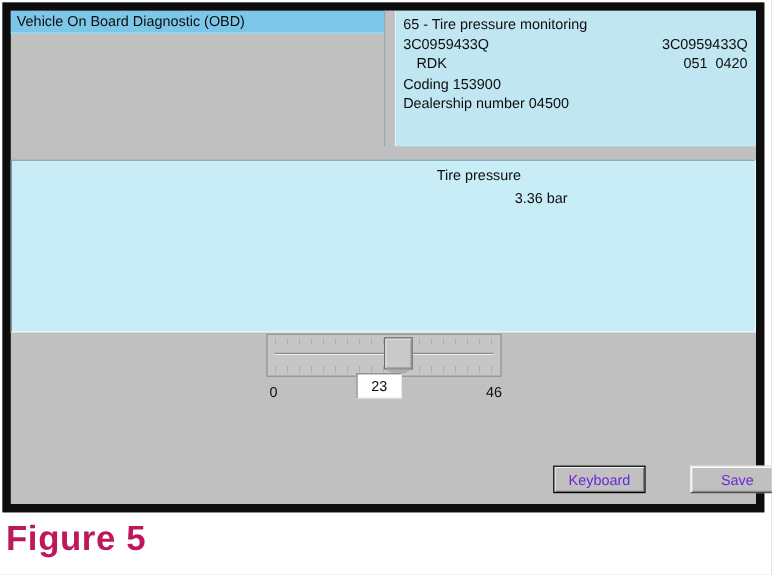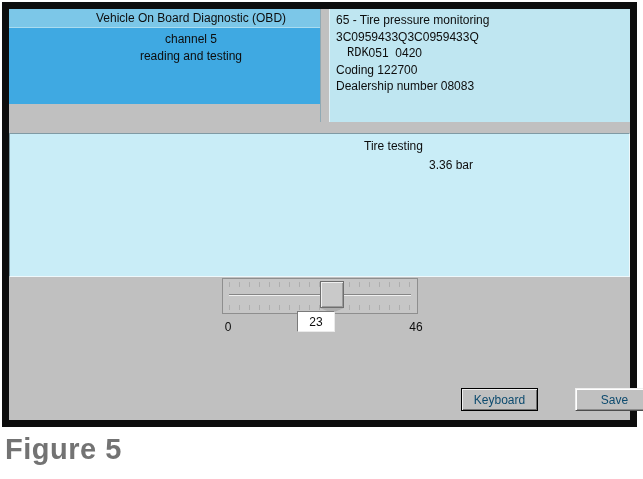--- a/index.html
+++ b/index.html
@@ -7,42 +7,42 @@
     width:643px;height:479px;position:relative;background:#ffffff;
     font-family:"Liberation Sans", sans-serif;color:#0d0d0d;overflow:hidden;
     -webkit-font-smoothing:antialiased;
   }
   .frame{
     position:absolute;left:2px;top:2px;width:621px;height:411px;
     border:7px solid #0d0d0d;background:#c0c0c0;
   }
   .frame *{box-sizing:border-box;}
   
-  .hdr-left{position:absolute;left:0;top:0;width:359px;height:113px;font-size:12px;text-align:center;}
+  .hdr-left{position:absolute;left:0;top:0;width:359px;height:113px;font-size:12px;}
   .hdr-row{
     height:19px;background:#7cc7e8;padding:2px 0 0 5px;
     border-bottom:1px solid #aadcf0;white-space:nowrap;overflow:hidden;
   }
   .hdr-row.second{height:18px;}
   .hdr-selected{
     height:76px;background:#3fa9e2;padding:3px 0 0 5px;line-height:17px;
   }
   
   .hdr-divider{
     position:absolute;left:311px;top:0;width:10px;height:113px;background:#c0c0c0;
     border-left:1px solid #8fa9b4;border-right:1px solid #e2f1f7;
   }
   
   .hdr-right{
     position:absolute;left:321px;top:0;width:300px;height:113px;background:#bfe6f1;
     padding:3px 7px 0 6px;font-size:12px;line-height:16.5px;
   }
   .ri-row{white-space:nowrap;overflow:hidden;}
-  .split{display:flex;justify-content:flex-start;}
-  .indent{padding-left:11px;font-family:Liberation Mono, monospace;}
+  .split{display:flex;justify-content:space-between;}
+  .indent{padding-left:11px;}
   .pre{white-space:pre;}
   
   .main-area{
     position:absolute;left:0;top:124px;width:621px;height:144px;background:#c9edf7;
     border:1px solid;border-color:#7f9aa4 #eef8fb #eef8fb #7f9aa4;font-size:12px;
   }
   .tp-label{position:absolute;left:354px;top:5px;}
   .tp-value{position:absolute;left:419px;top:24px;}
   
   .slider-box{
@@ -63,79 +63,75 @@
     position:absolute;left:97px;top:2px;width:24px;height:27px;background:#c9c9c9;
     border:1px solid #6e6e6e;
     box-shadow:inset 1px 1px 0 #efefef, inset -1px -1px 0 #9a9a9a;
   }
   .thumb-point{
     position:absolute;left:97px;top:29px;width:0;height:0;
     border-left:12px solid transparent;border-right:12px solid transparent;
     border-top:5px solid #aeaeae;
   }
   .min-label{position:absolute;left:210px;top:311px;width:18px;text-align:center;font-size:12px;}
-  .max-label{position:absolute;left:396px;top:311px;width:22px;text-align:center;font-size:12px;}
+  .max-label{position:absolute;left:396px;top:311px;width:22px;font-size:12px;}
   .value-box{
     position:absolute;left:288px;top:302px;width:38px;height:21px;background:#ffffff;
     border:1px solid;border-color:#7a7a7a #eaeaea #eaeaea #7a7a7a;
     text-align:center;font-family:"Liberation Sans", sans-serif;font-size:12px;color:#0d0d0d;
     padding:0;outline:none;
   }
   
   .btn{
     position:absolute;height:23px;background:#c0c0c0;font-family:"Liberation Sans", sans-serif;
-    font-size:12px;color:#0c4a6e;padding:0;cursor:default;
+    font-size:12px;color:#6d28d9;padding:0;cursor:default;
   }
   .btn-keyboard{
     left:452px;top:379px;width:77px;border:1px solid #000000;
     box-shadow:inset 1px 1px 0 #efefef, inset -1px -1px 0 #6f6f6f;
   }
   .btn-save{
     left:541px;top:379px;width:79px;border:1px solid;
     border-color:#efefef #4c4c4c #4c4c4c #efefef;
     box-shadow:inset 1px 1px 0 #ffffff, inset -1px -1px 0 #8c8c8c;
     margin-left:25px;
   }
   
   .caption{
-    position:absolute;left:5px;top:433px;font-size:29px;font-weight:bold;color:#737373;
+    position:absolute;left:5px;top:433px;font-size:29px;font-weight:bold;color:#be185d;
     letter-spacing:0.5px;
   }
 </style>
 </head>
 <body>
 
 <div class="frame">
 
   <div class="hdr-left">
     <div class="hdr-row">Vehicle On Board Diagnostic (OBD)</div>
-    <div class="hdr-selected">
-      <div>channel 5</div>
-      <div>reading and testing</div>
-    </div>
   </div>
 
   <div class="hdr-divider"></div>
 
   <div class="hdr-right">
     <div class="ri-row">65 - Tire pressure monitoring</div>
     <div class="ri-row split">
       <span>3C0959433Q</span>
       <span>3C0959433Q</span>
     </div>
     <div class="ri-row split">
       <span class="indent">RDK</span>
       <span class="pre">051  0420</span>
     </div>
-    <div class="ri-row">Coding 122700</div>
-    <div class="ri-row">Dealership number 08083</div>
+    <div class="ri-row">Coding 153900</div>
+    <div class="ri-row">Dealership number 04500</div>
   </div>
 
   <div class="main-area">
-    <div class="tp-label">Tire testing</div>
+    <div class="tp-label">Tire pressure</div>
     <div class="tp-value">3.36 bar</div>
   </div>
 
   <div class="slider-box">
     <div class="ticks ticks-top"></div>
     <div class="ticks ticks-bottom"></div>
     <div class="groove"></div>
     <div class="thumb"></div>
     <div class="thumb-point"></div>
   </div>

